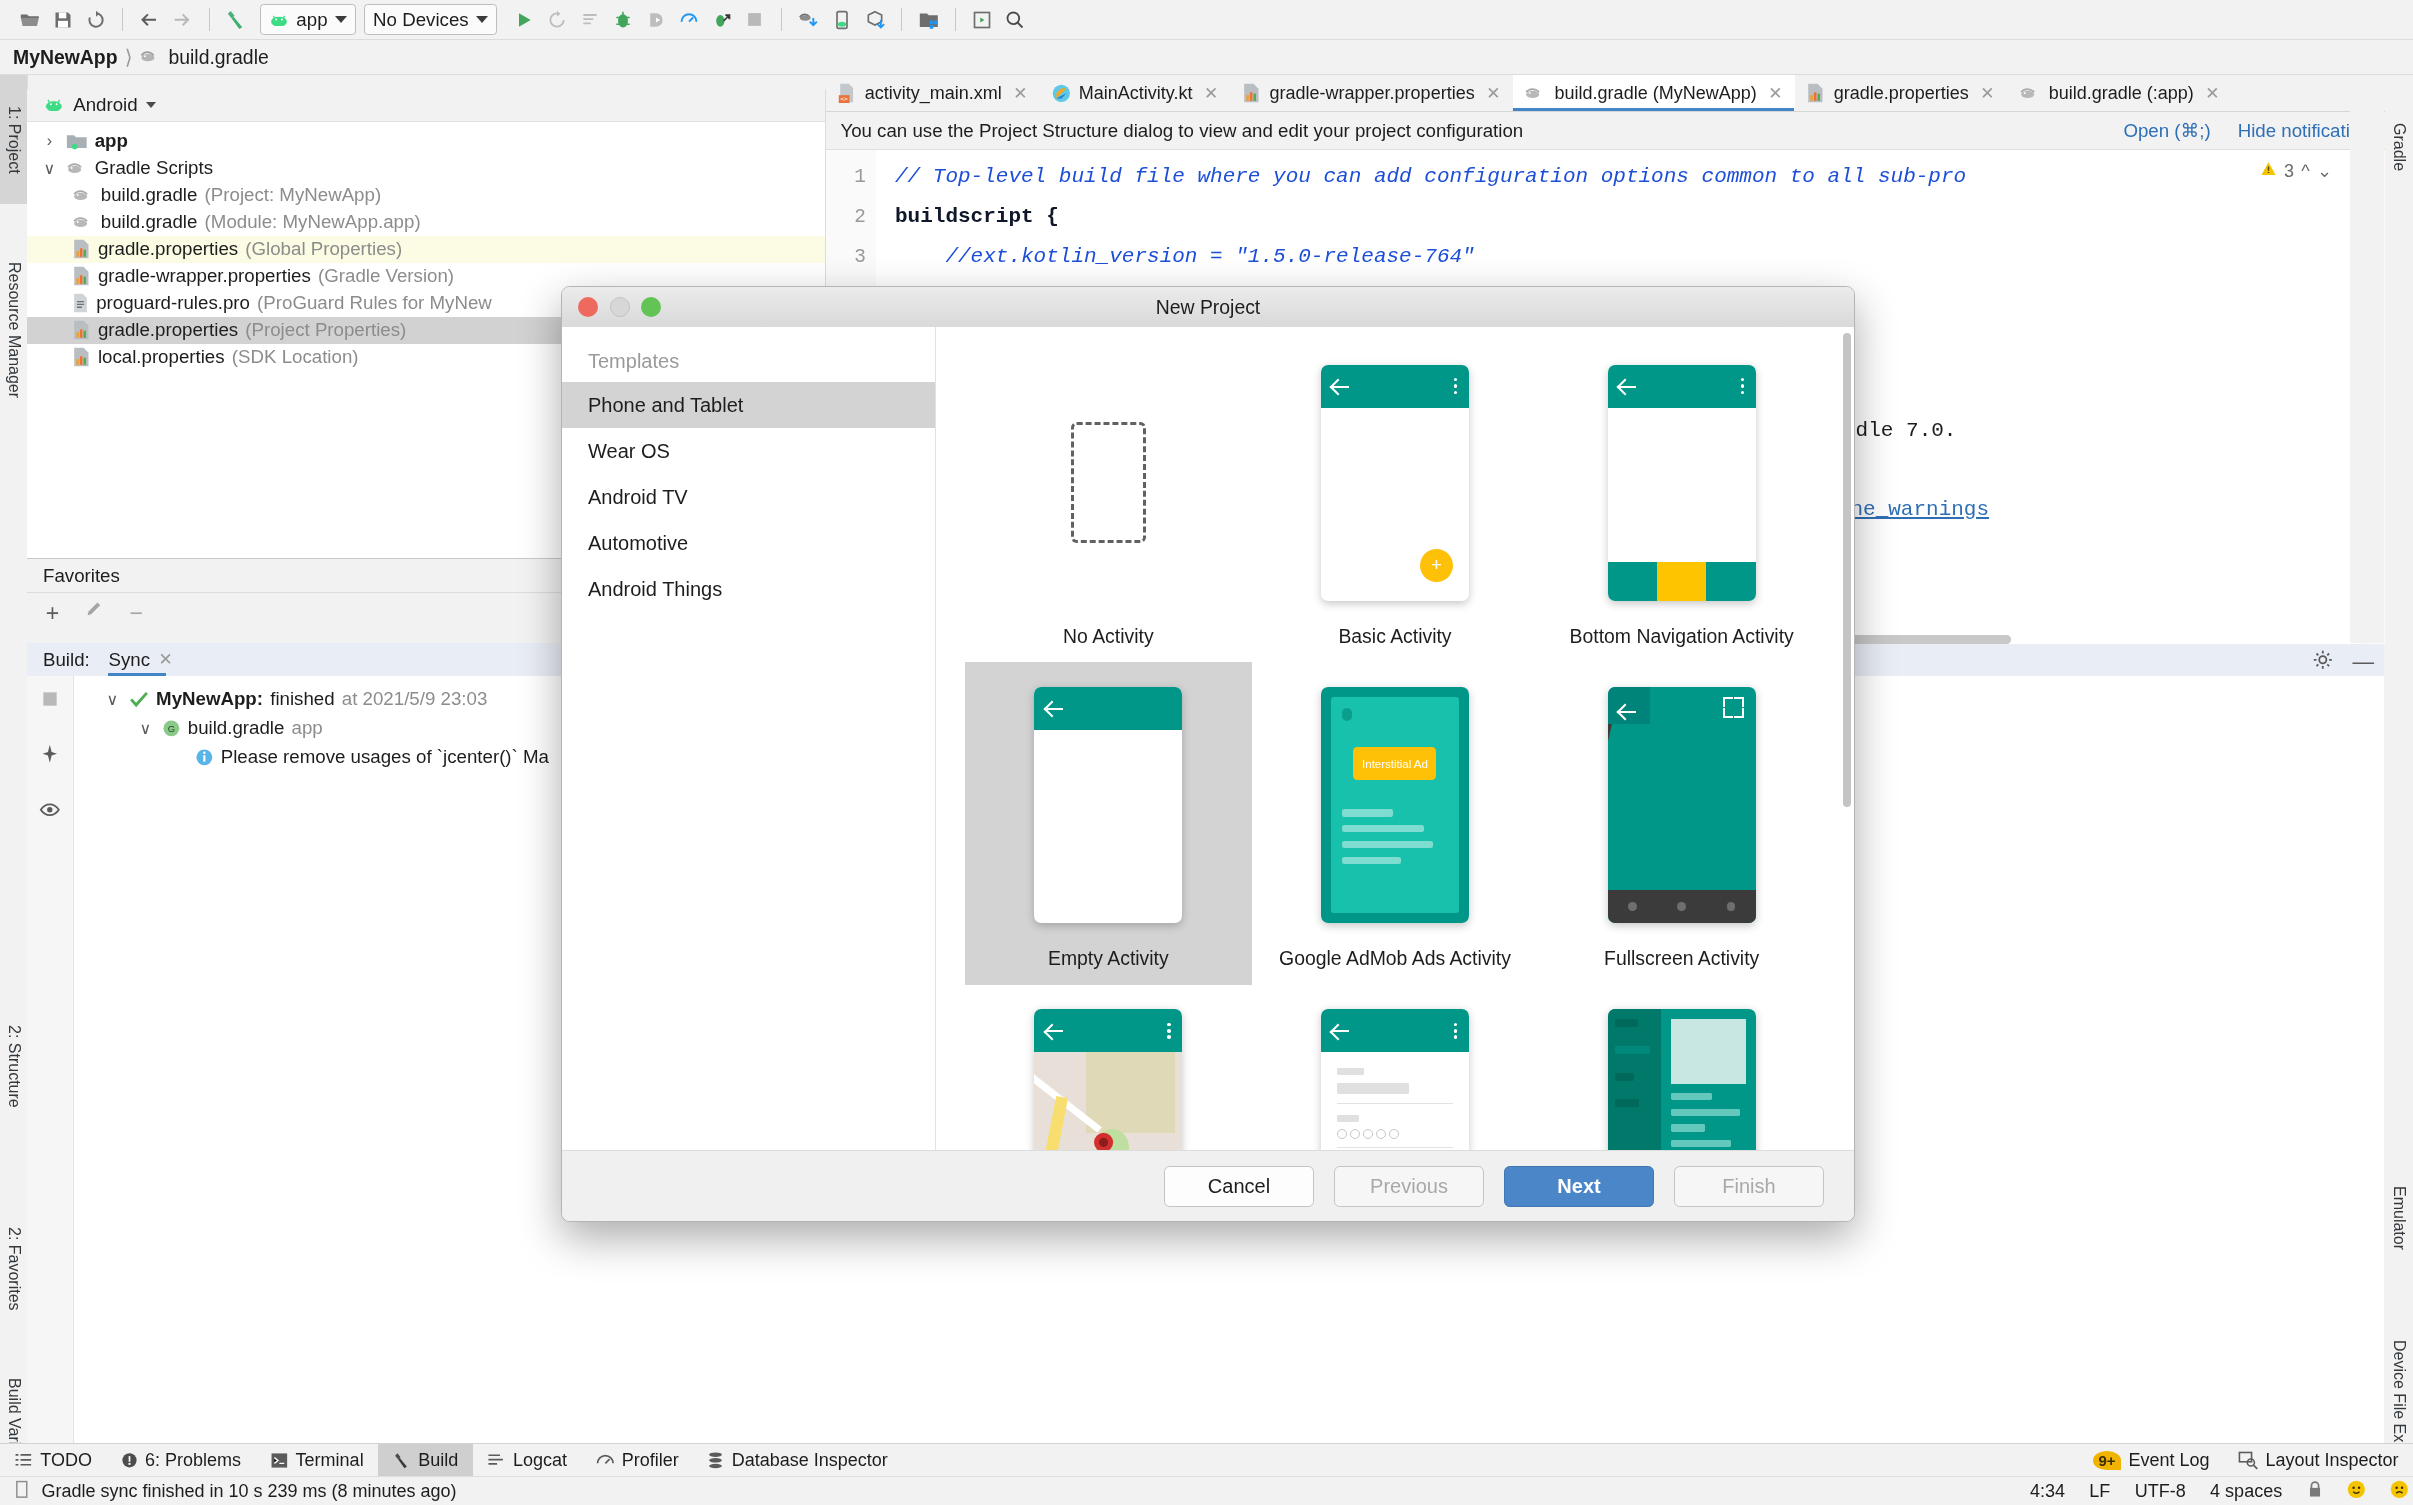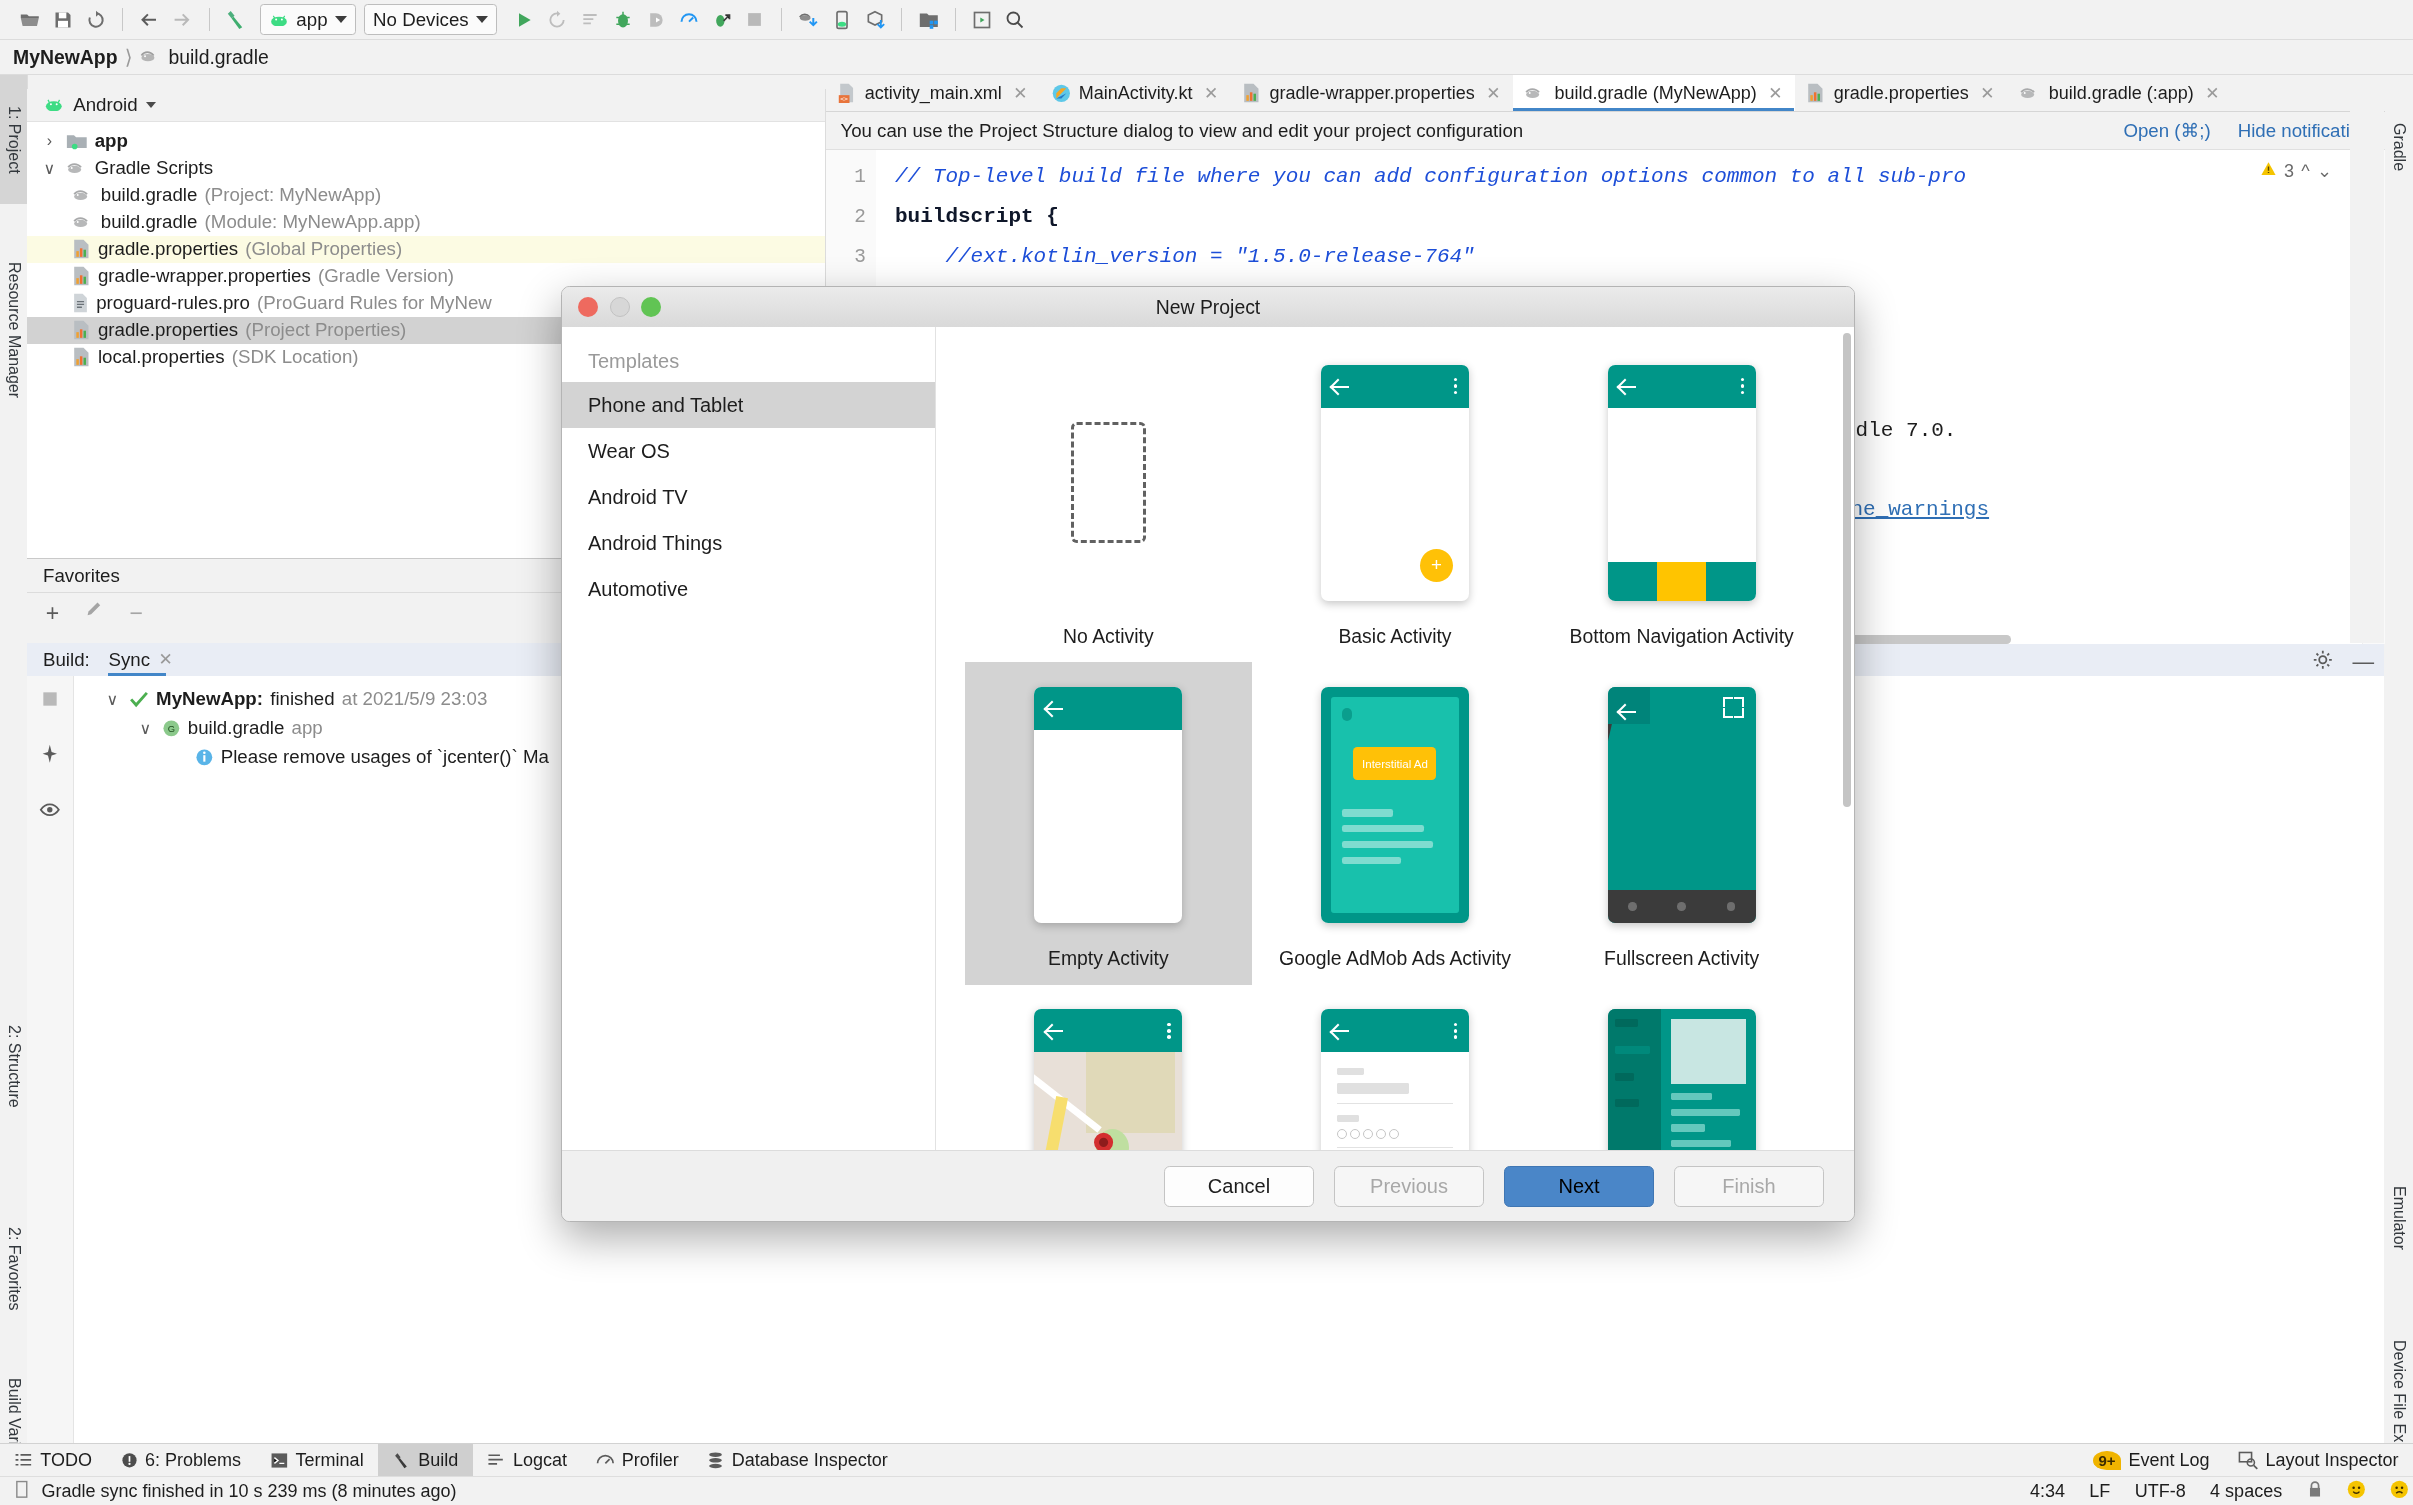--- a/index.html
+++ b/index.html
@@ -160,21 +160,21 @@
   .master .lft{width:36%;background:#00796b;padding:10px 7.2px;box-sizing:border-box;}
   .master .lft i{display:block;height:8px;background:#00695c;border-radius:1.4px;margin-bottom:18.7px;}
   .master .rgt{flex:1;padding:10px;box-sizing:border-box;}
   .master .rgt .img{height:65px;background:#c8e6e2;}
   .master .rgt i{display:block;height:7.2px;background:#64c8bd;border-radius:1.4px;margin-top:8.6px;}
   .dlgfoot{position:absolute;left:0;right:0;bottom:0;height:70px;background:#f0f0f0;border-top:0.7px solid #dcdcdc;
     display:flex;align-items:center;justify-content:flex-end;gap:20px;padding-right:30px;}
   .btn{height:39px;min-width:108px;padding:0 20px;border-radius:5.7px;border:0.7px solid #c4c4c4;background:#fdfdfd;
      font-size:20px;display:flex;align-items:center;justify-content:center;}
   .btn.dis{color:#a8a8a8;background:#f6f6f6;}
-  .btn.pri{background:#4a86c8;border-color:#3f76b3;color:#000000;}
+  .btn.pri{background:#4a86c8;border-color:#3f76b3;color:#ffffff;font-weight:bold;}
   .dlgscroll{position:absolute;right:2.9px;top:5.7px;width:8.6px;height:474px;background:#c4c4c4;border-radius:4.3px;}
 </style>
 </head>
 <body>
 
 <div class="app">
 
   <div class="toolbar">
     <div class="tbi">
       <svg width="21.6" height="21.6" viewBox="0 0 24 24">
@@ -683,24 +683,24 @@
             <div class="sideitem sel">
               <span>Phone and Tablet</span>
             </div>
             <div class="sideitem">
               <span>Wear OS</span>
             </div>
             <div class="sideitem">
               <span>Android TV</span>
             </div>
             <div class="sideitem">
+              <span>Automotive</span>
+            </div>
+            <div class="sideitem">
               <span>Android Things</span>
-            </div>
-            <div class="sideitem">
-              <span>Automotive</span>
             </div>
           </div>
       </div>
       <div class="dlgmain">
         <div class="grid" id="template-grid">
             <div class="cell">
               <div class="thumbwrap">
                 <div class="dashbox"></div>
               </div>
               <div class="lbl">No Activity</div>

